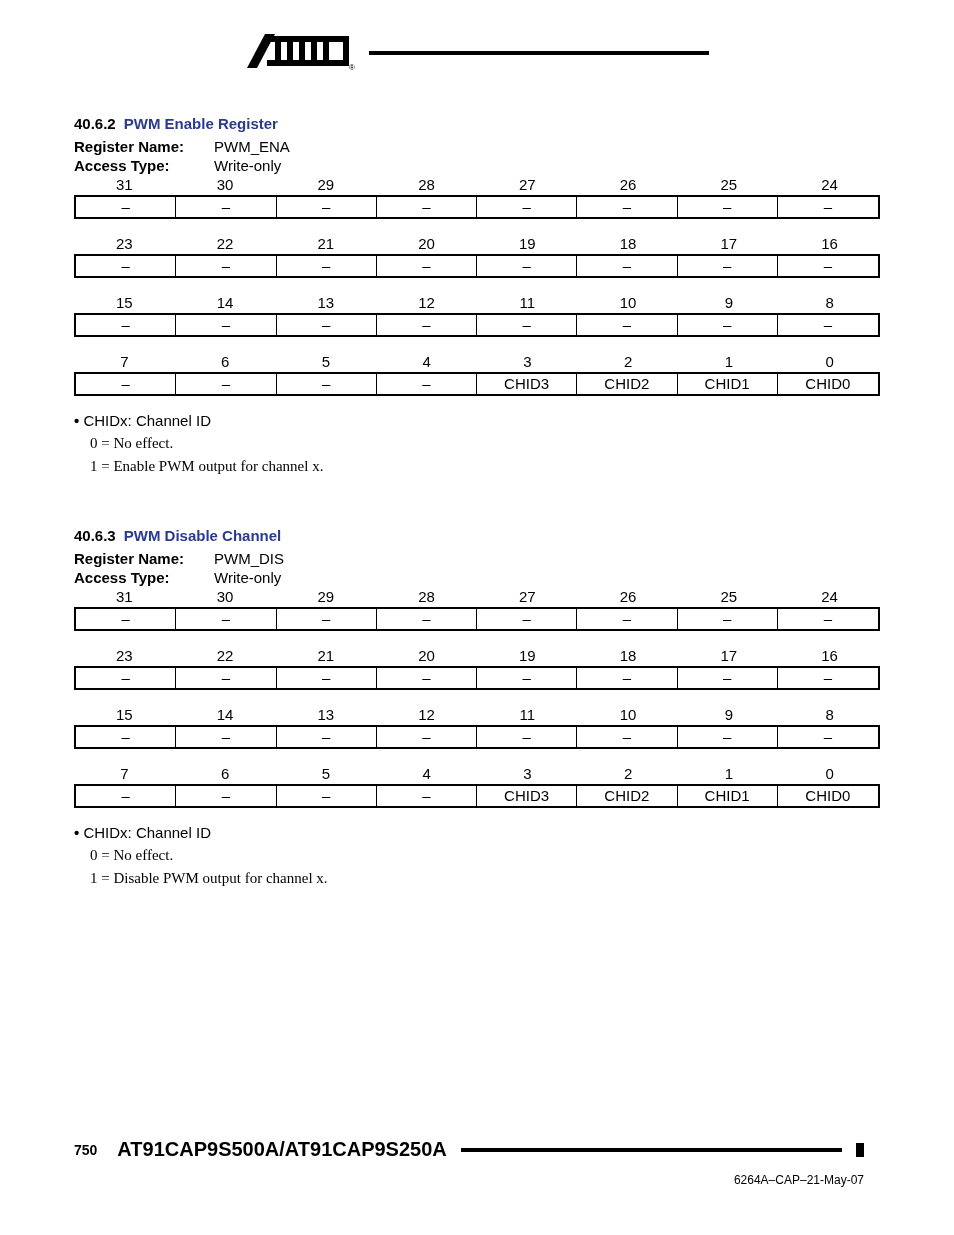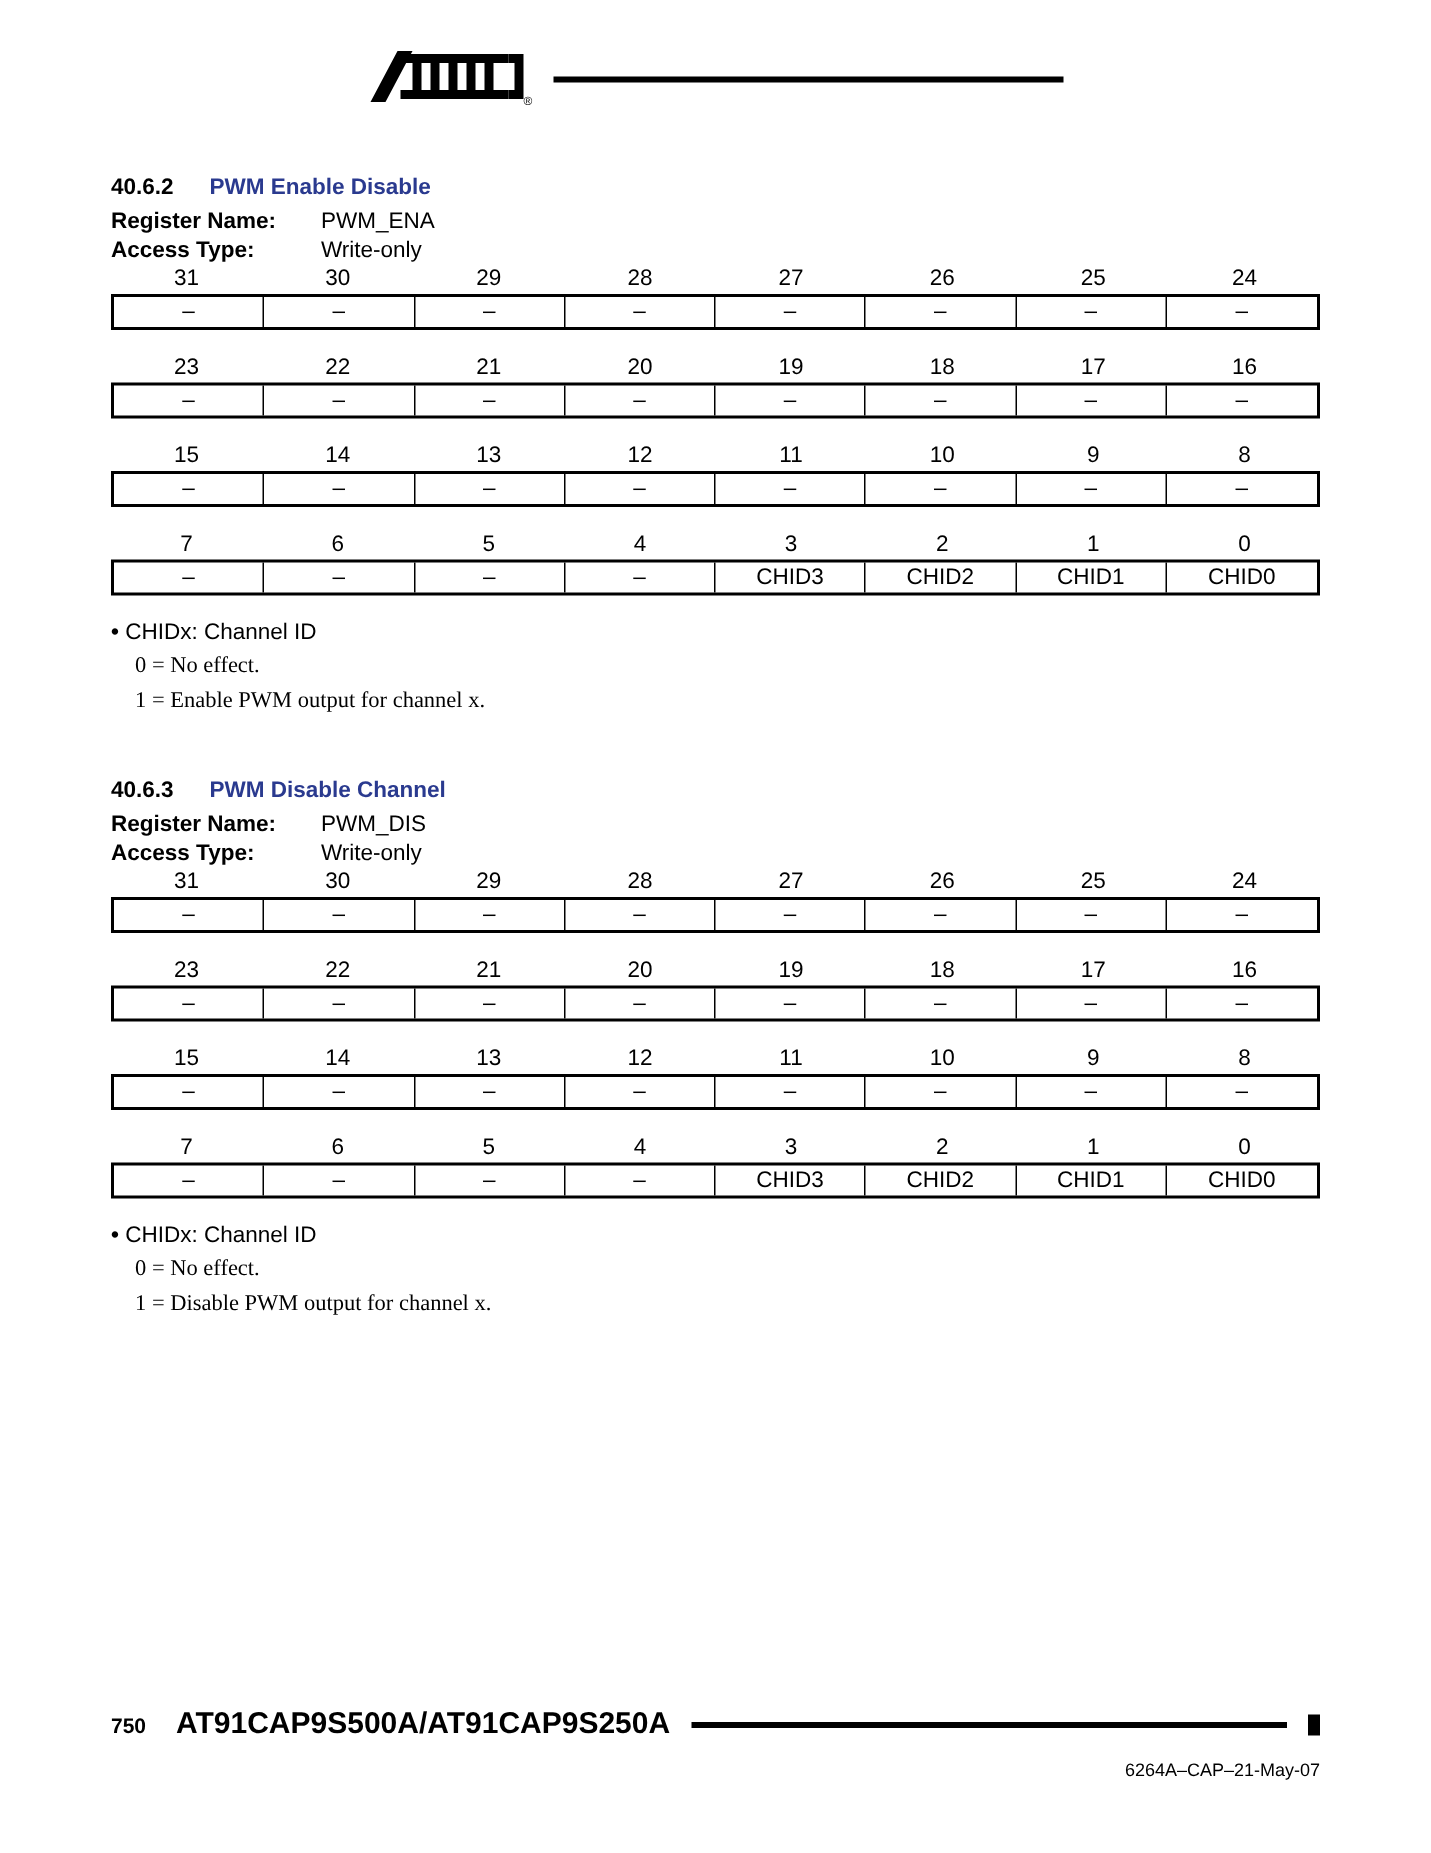--- a/index.html
+++ b/index.html
@@ -21,23 +21,23 @@
     display: flex;
     align-items: center;
     justify-content: center;
     gap: 14px;
     margin-bottom: 40px;
   }
   .hr-bold { flex: 0 0 340px; height: 4px; background: #000; }
 
   .sec-head {
     display: flex;
-    gap: 24px;
+    gap: 8px;
     font-weight: 700;
-    margin: 0 0 6px 0;
+    margin: 10px 0 6px 0;
     align-items: center;
   }
   .sec-head .num { color: #000; }
   .sec-head .title { color: #2a3a8f; }
   .meta-line { display: flex; margin: 2px 0; }
   .meta-line .k { font-weight: 700; width: 140px; }
   .meta-line .v { }
 
   .bit-block { }
   .bit-row {
@@ -66,21 +66,21 @@
 
   .field-head { font-weight: 400; margin-top: 14px; }
   .field-head::before { content: "•  "; font-weight: 700; }
   .para { margin: 6px 16px; font-family: Liberation Serif, serif; }
 
   .gap { height: 36px; }
 
   .footer {
     position: absolute;
     left: 74px;
-    right: 74px;
+    right: 90px;
     bottom: 48px;
   }
   .footer-title-row {
     display: flex;
     align-items: center;
     gap: 14px;
   }
   .pnum { font-size: 14px; font-weight: 700; margin-right: 6px; }
   .ftitle { font-size: 20px; font-weight: 700; letter-spacing: 0; }
   .fbar { flex: 1; height: 4px; background: #000; }
@@ -107,21 +107,21 @@
           <polygon points="94,6 104,6 104,36 94,36 94,30 98,30 98,12 94,12"></polygon>
         </g>
         <text x="104" y="40" font-size="8">®</text>
       </svg>
     </span>
     <div class="hr-bold"></div>
   </div>
 
   <div class="sec-head">
     <span class="num">40.6.2</span>
-    <span class="title">PWM Enable Disable</span>
+    <span class="title">PWM Enable Register</span>
   </div>
   <div class="meta-line">
     <span class="k">Register Name:</span>
     <span class="v">PWM_ENA</span>
   </div>
   <div class="meta-line">
     <span class="k">Access Type:</span>
     <span class="v">Write-only</span>
   </div>
 

